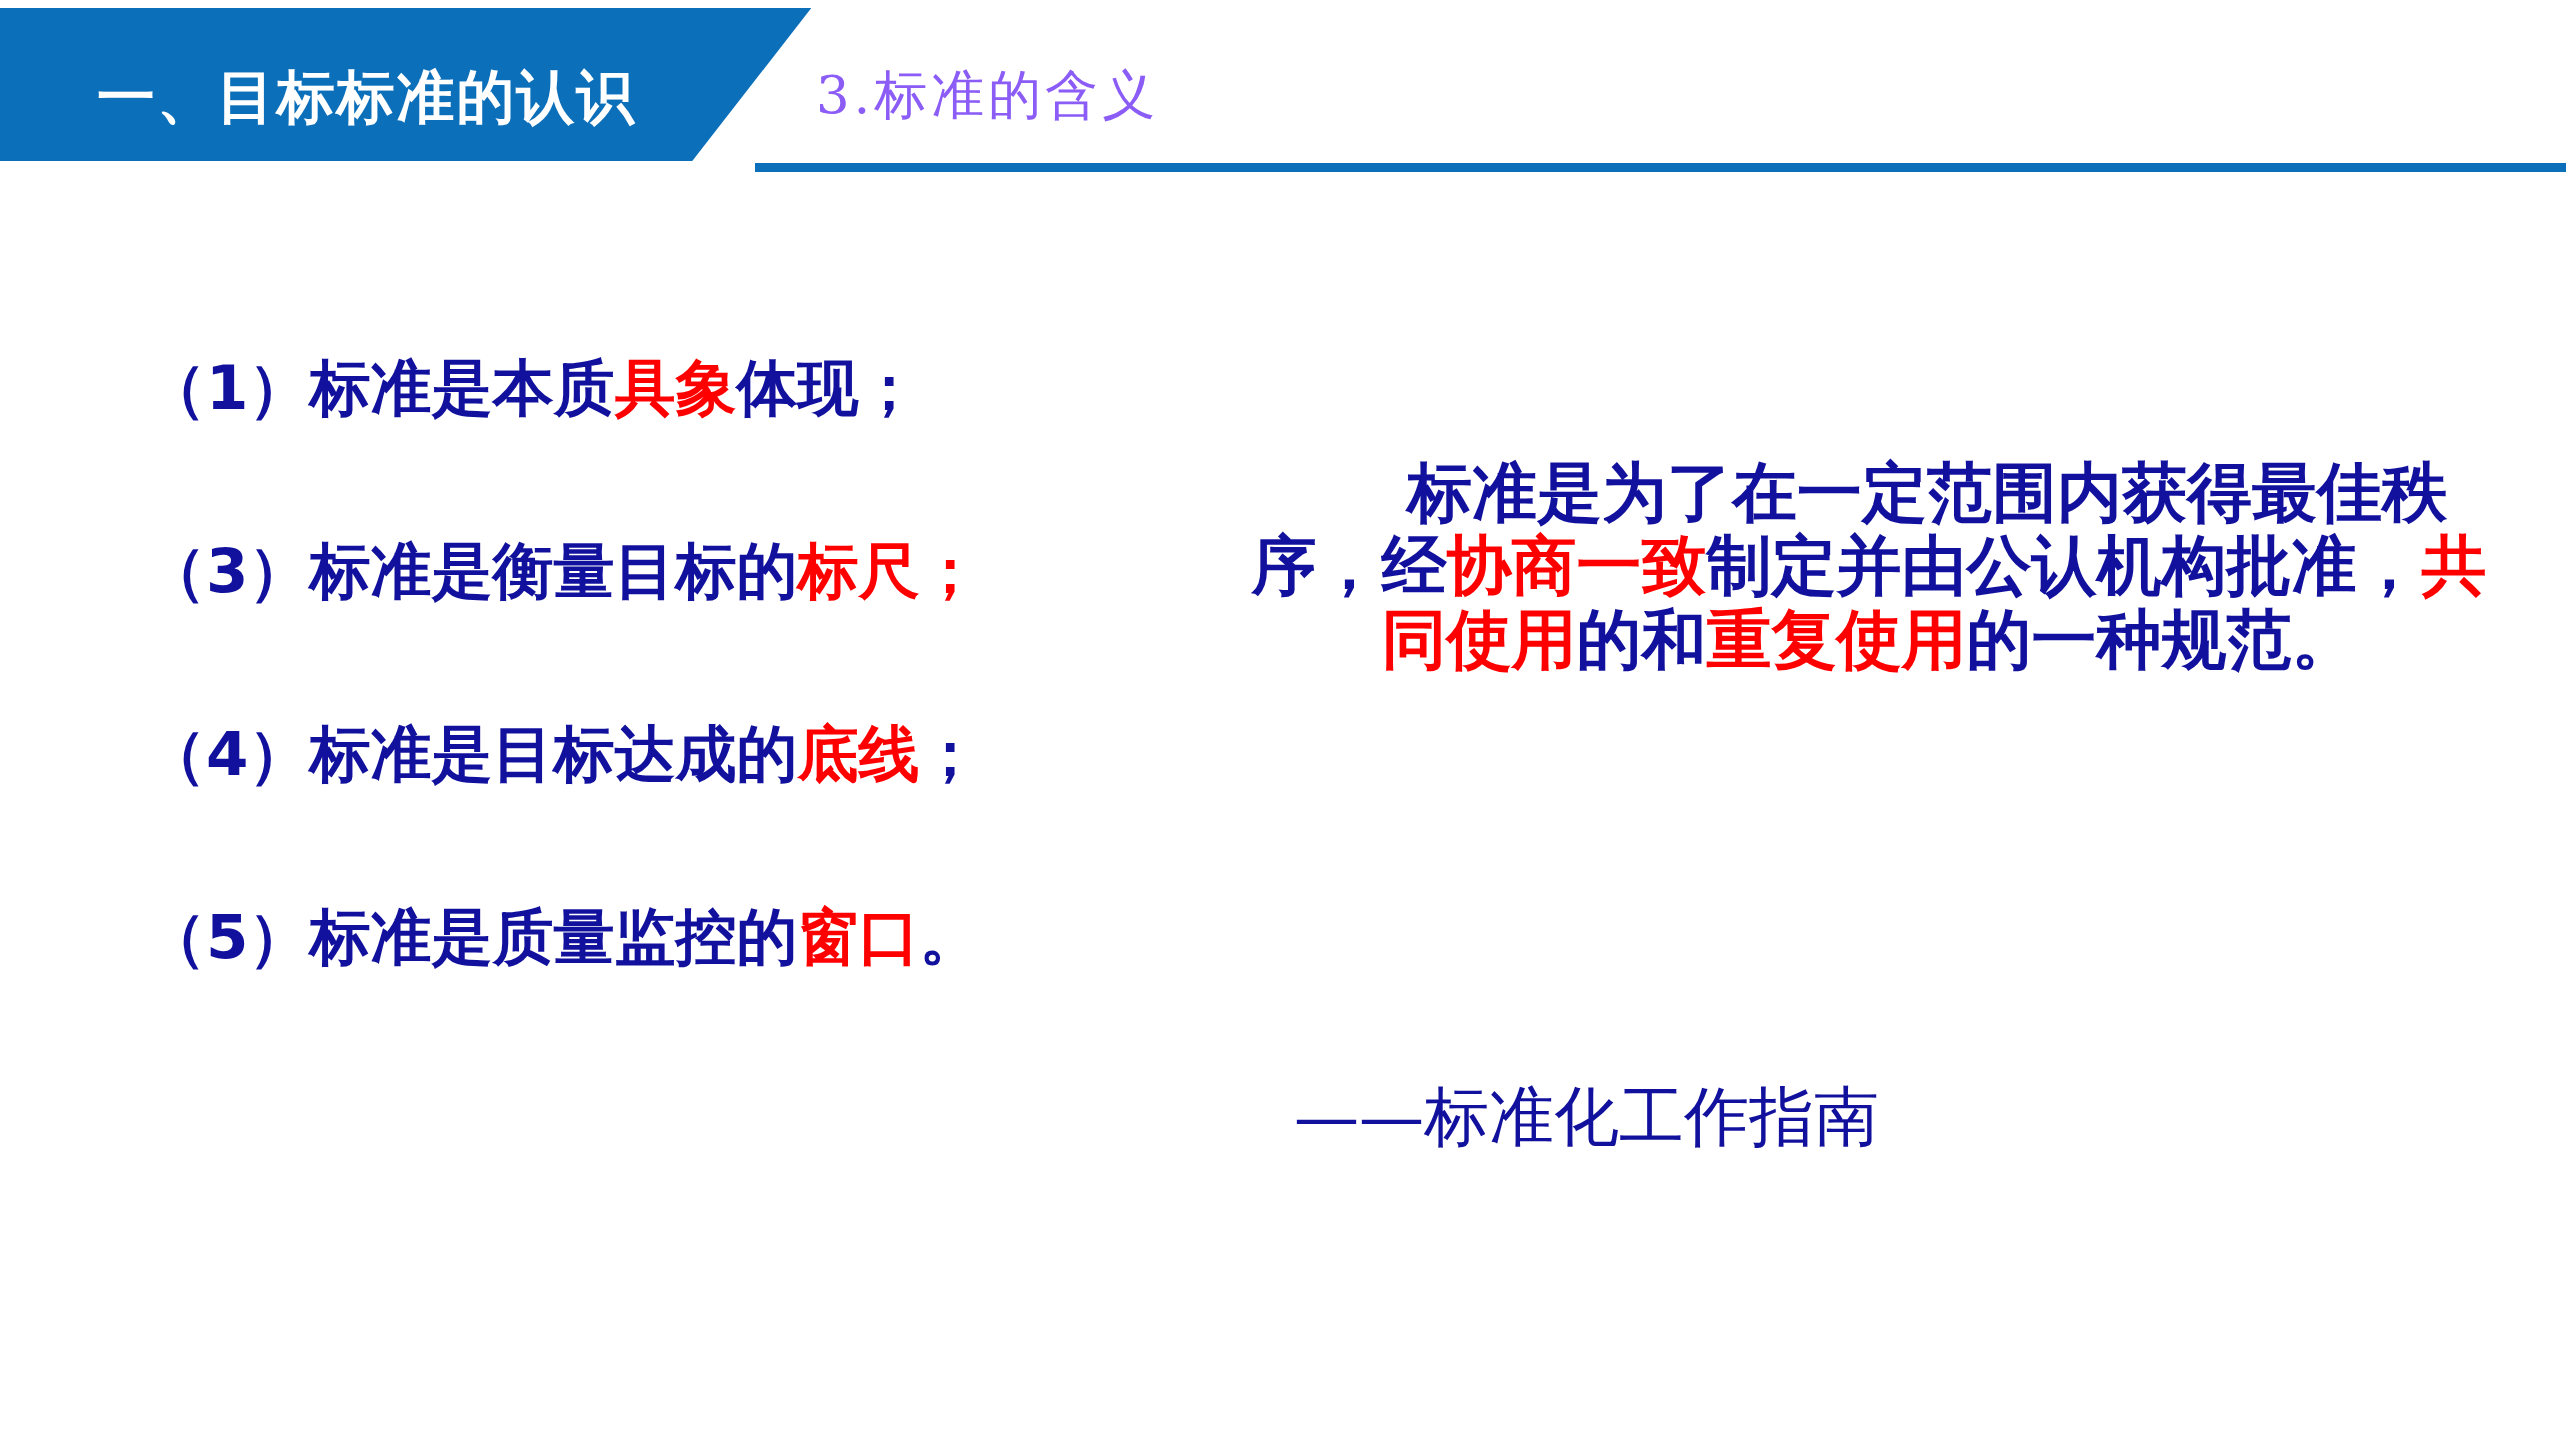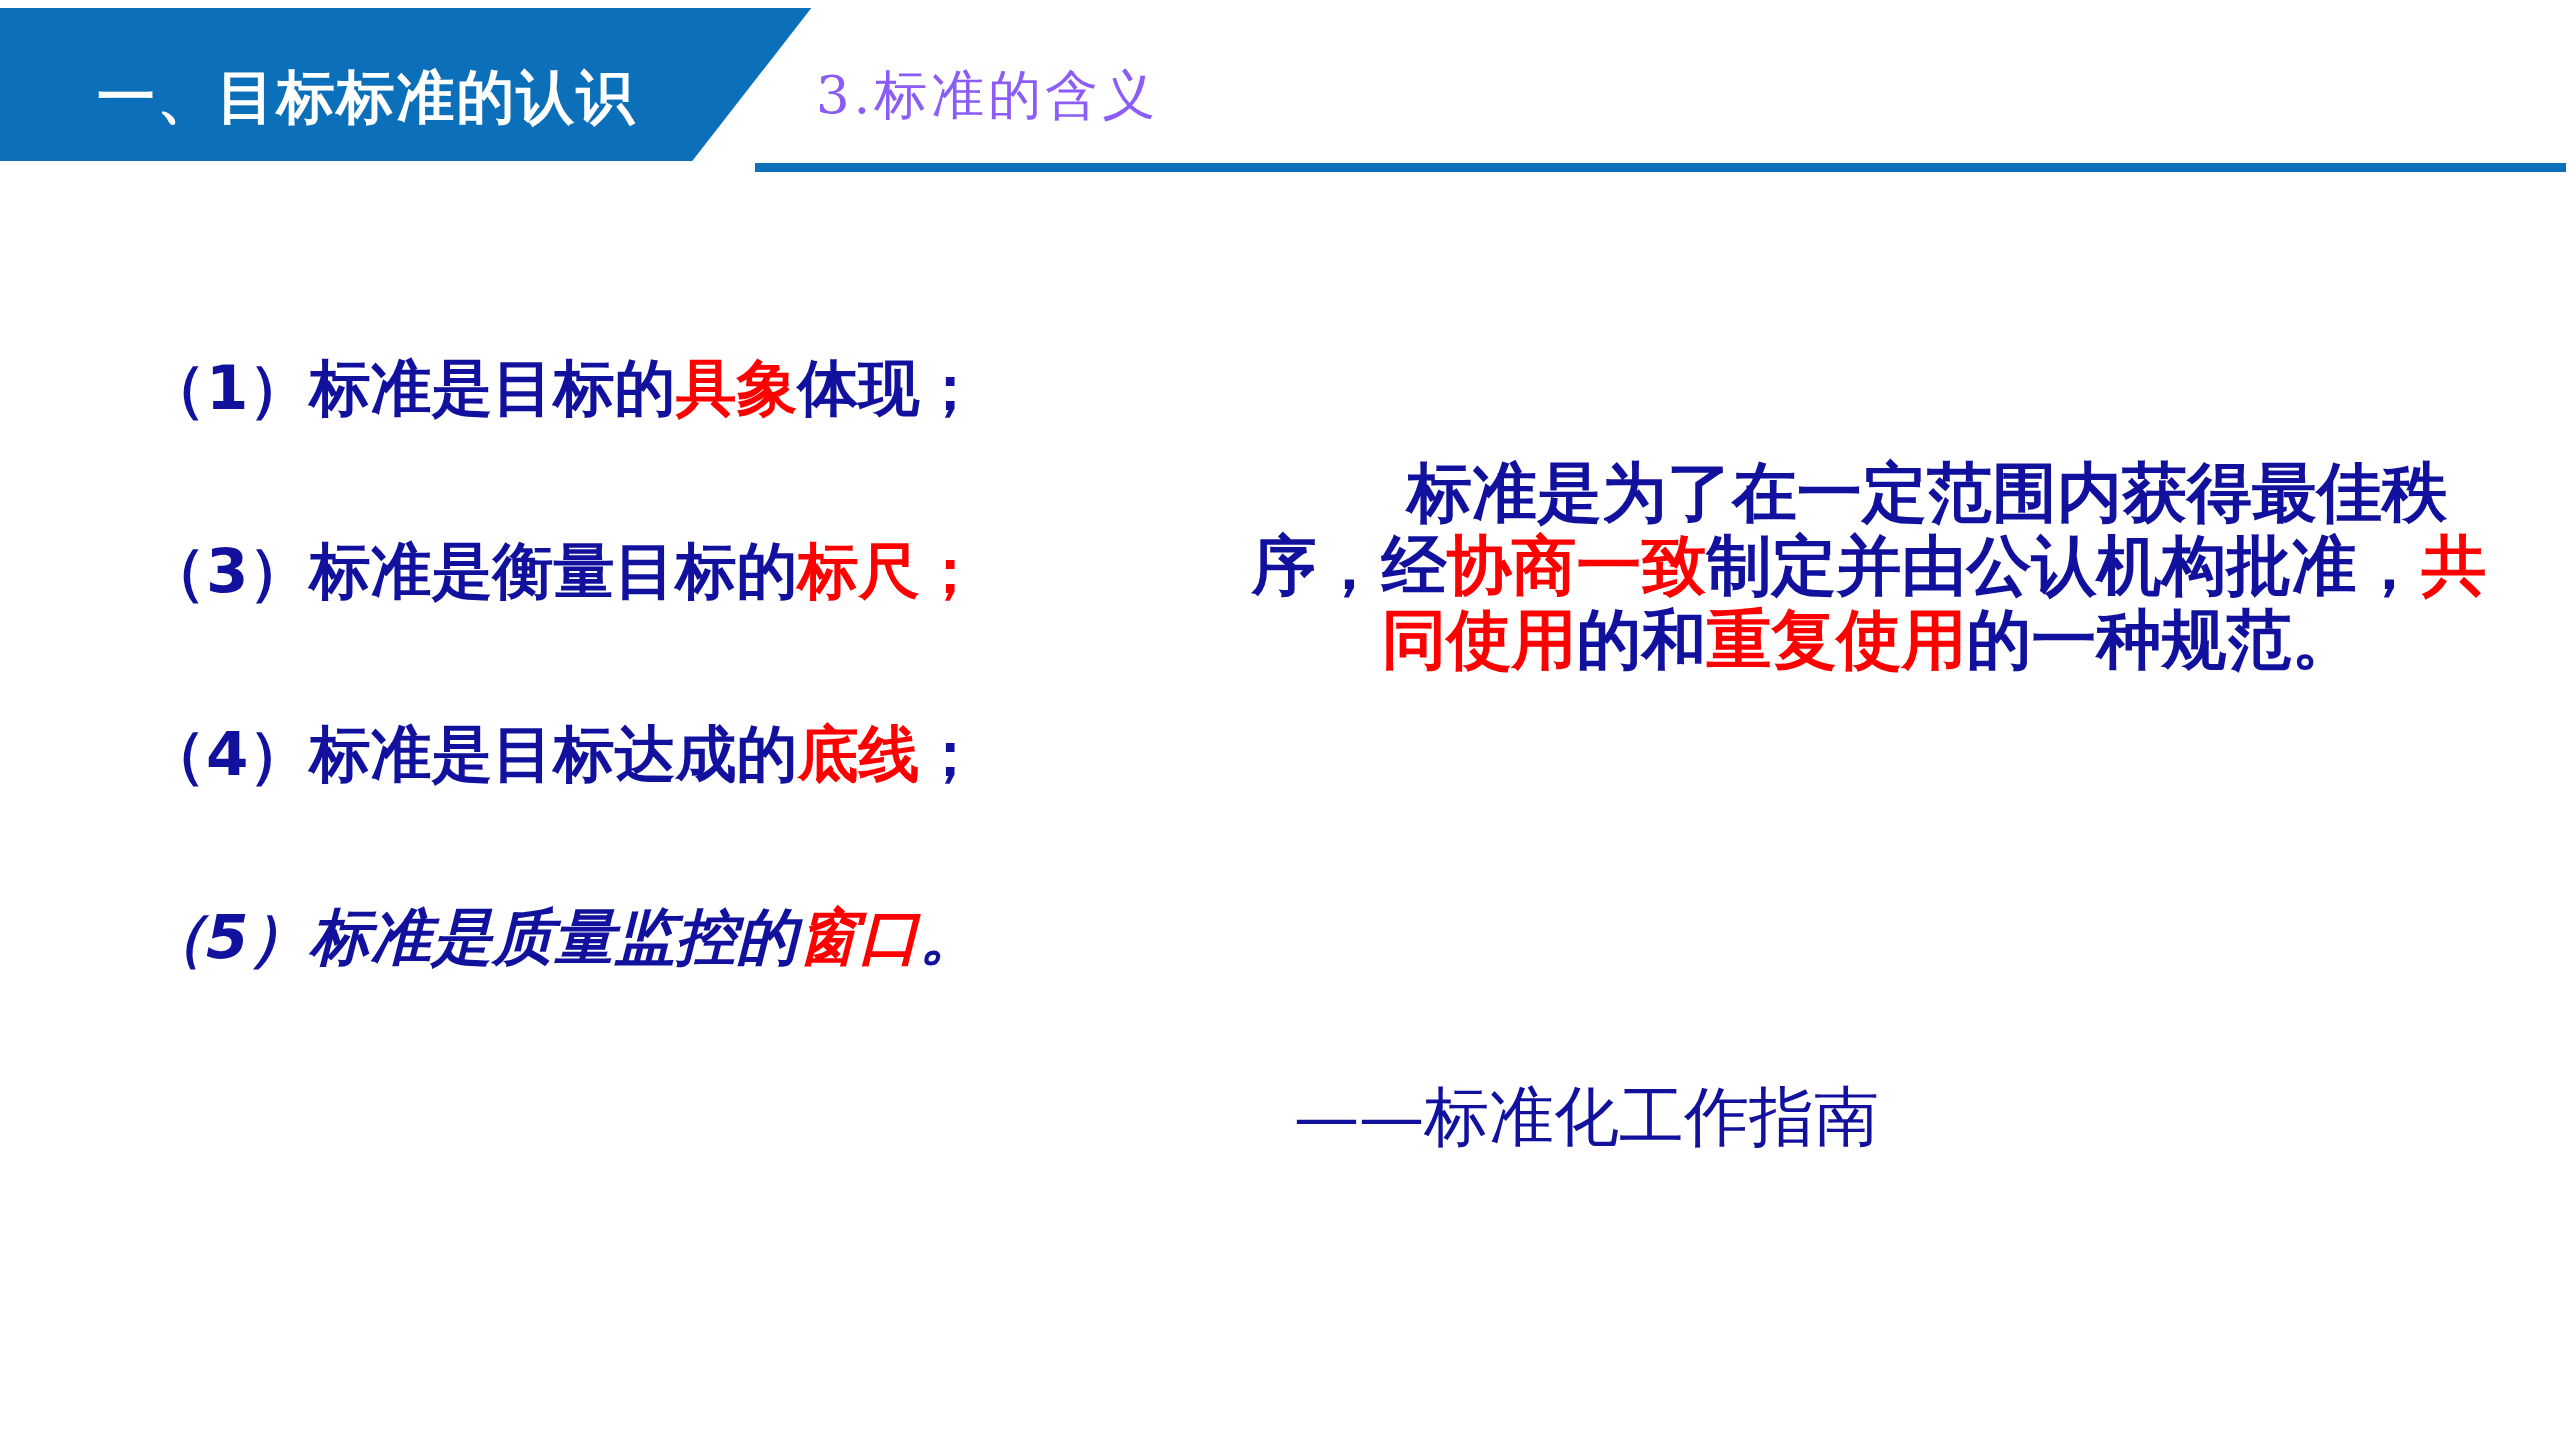--- a/index.html
+++ b/index.html
@@ -87,21 +87,21 @@
 
   .list-item {
     font-size: 61px;
     font-weight: bold;
     color: #11119E;
     line-height: 1;
     margin-bottom: 122px;
     white-space: nowrap;
     font-family: "DejaVu Sans", "Liberation Sans", sans-serif;
   }
-  .list-item:last-child { margin-bottom: 6px; font-style: italic; }
+  .list-item:last-child { margin-bottom: 6px; }
 
   .right-col {
     position: absolute;
     left: 1246px;
     top: 456px;
     width: 1246px;
     text-align: center;
   }
 
   .definition {
@@ -137,21 +137,21 @@
   <div class="header">
     <div class="banner"></div>
     <div class="banner-title">一、目标标准的认识</div>
     <div class="subtitle">3.标准的含义</div>
     <div class="header-rule"></div>
   </div>
 
   <div class="left-col">
 
     <div class="list-item">
-      <span>（1）</span><span class="nm">标准是目标的</span><span class="hl">具象</span><span class="nm">体现</span><span class="nm">；</span>
+      <span>（1）</span><span class="nm">标准是本质</span><span class="hl">具象</span><span class="nm">体现</span><span class="nm">；</span>
     </div>
 
 
     <div class="list-item">
       <span>（3）</span><span class="nm">标准是衡量目标的</span><span class="hl">标尺</span><span class="hl">；</span>
     </div>
 
     <div class="list-item">
       <span>（4）</span><span class="nm">标准是目标达成的</span><span class="hl">底线</span><span class="nm">；</span>
     </div>

